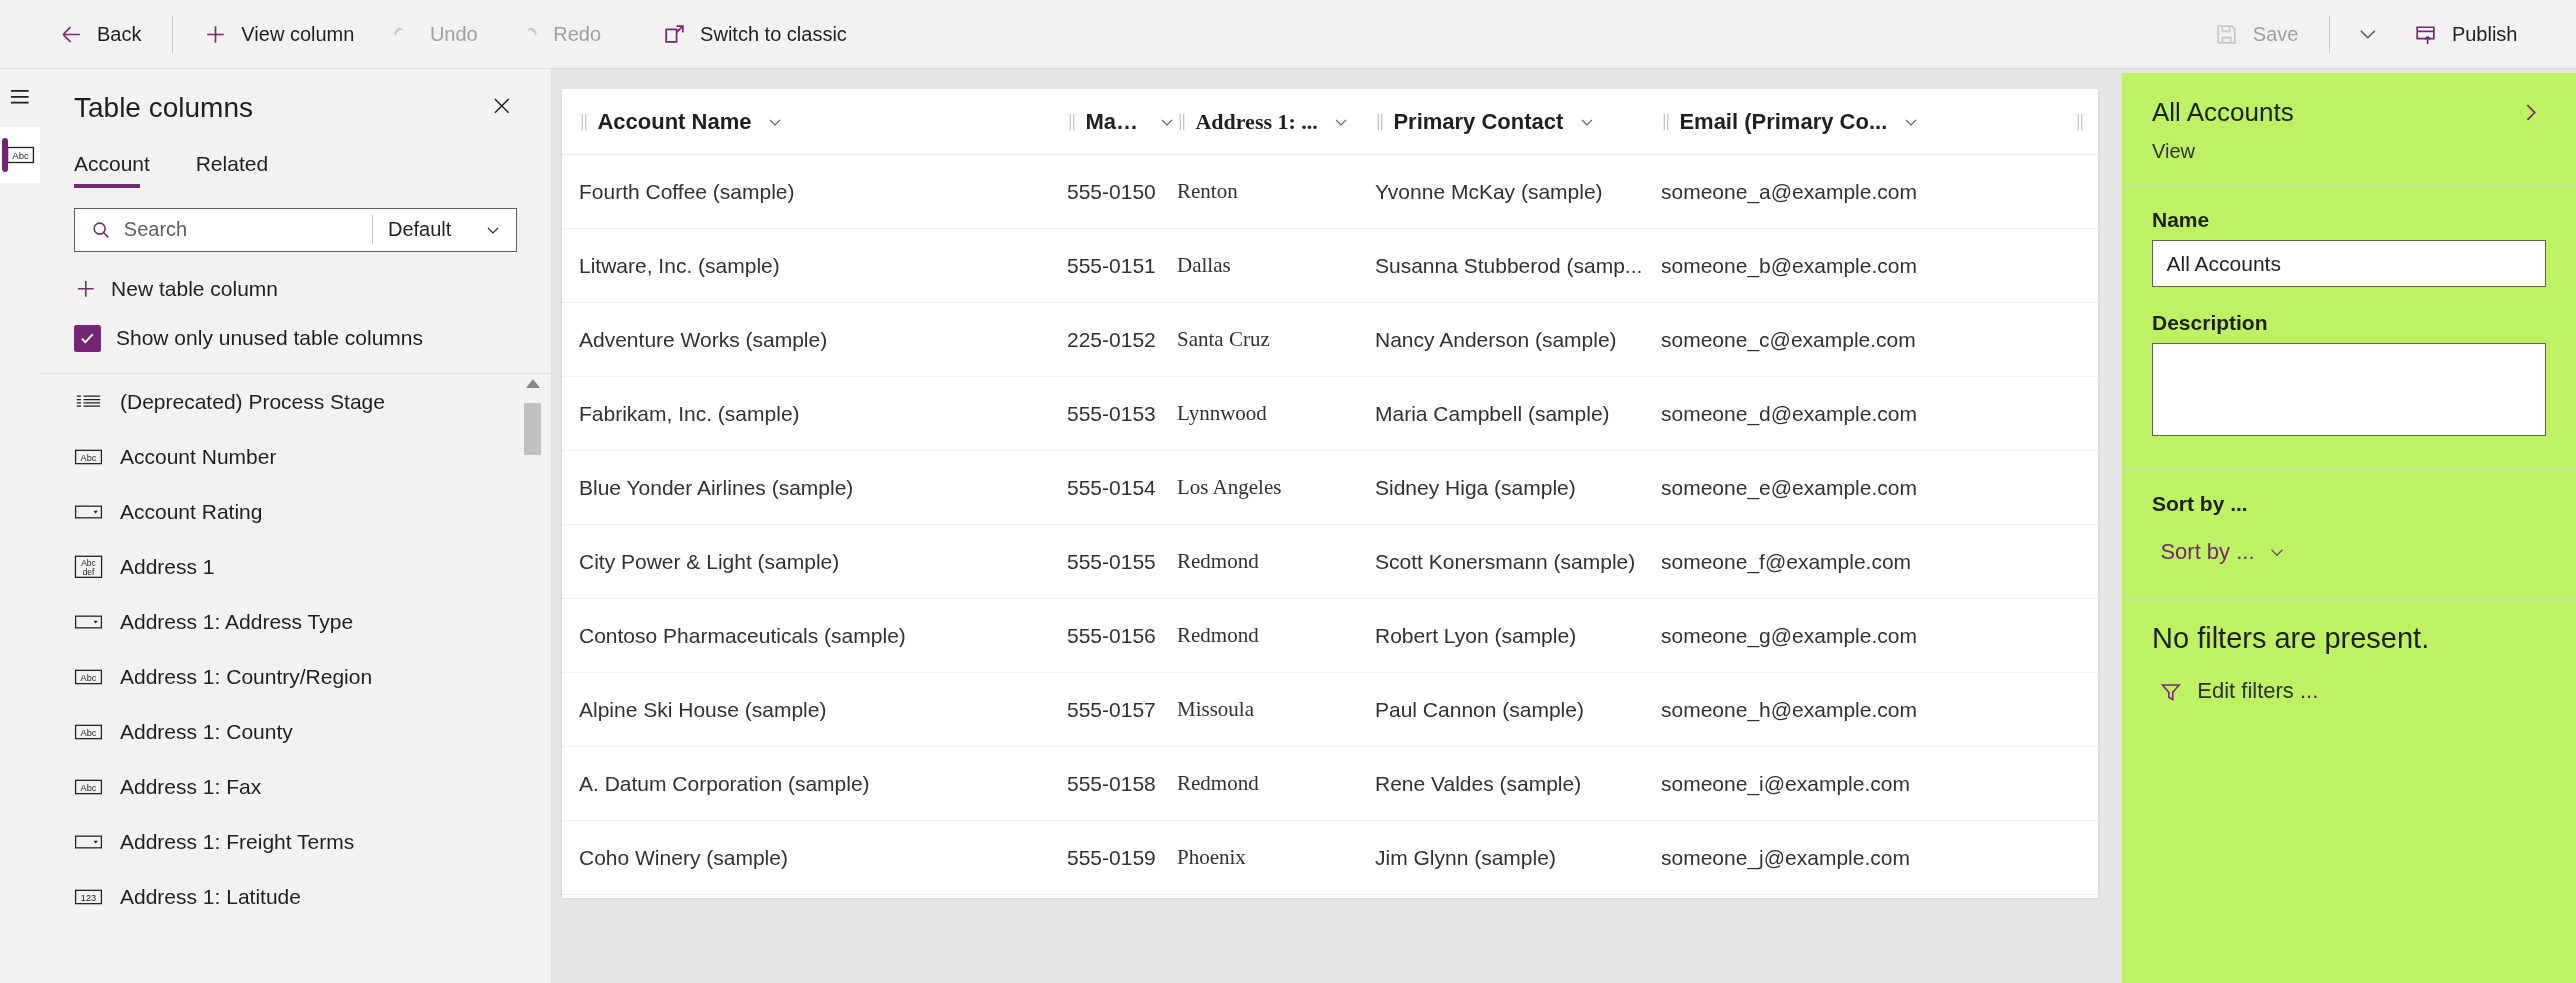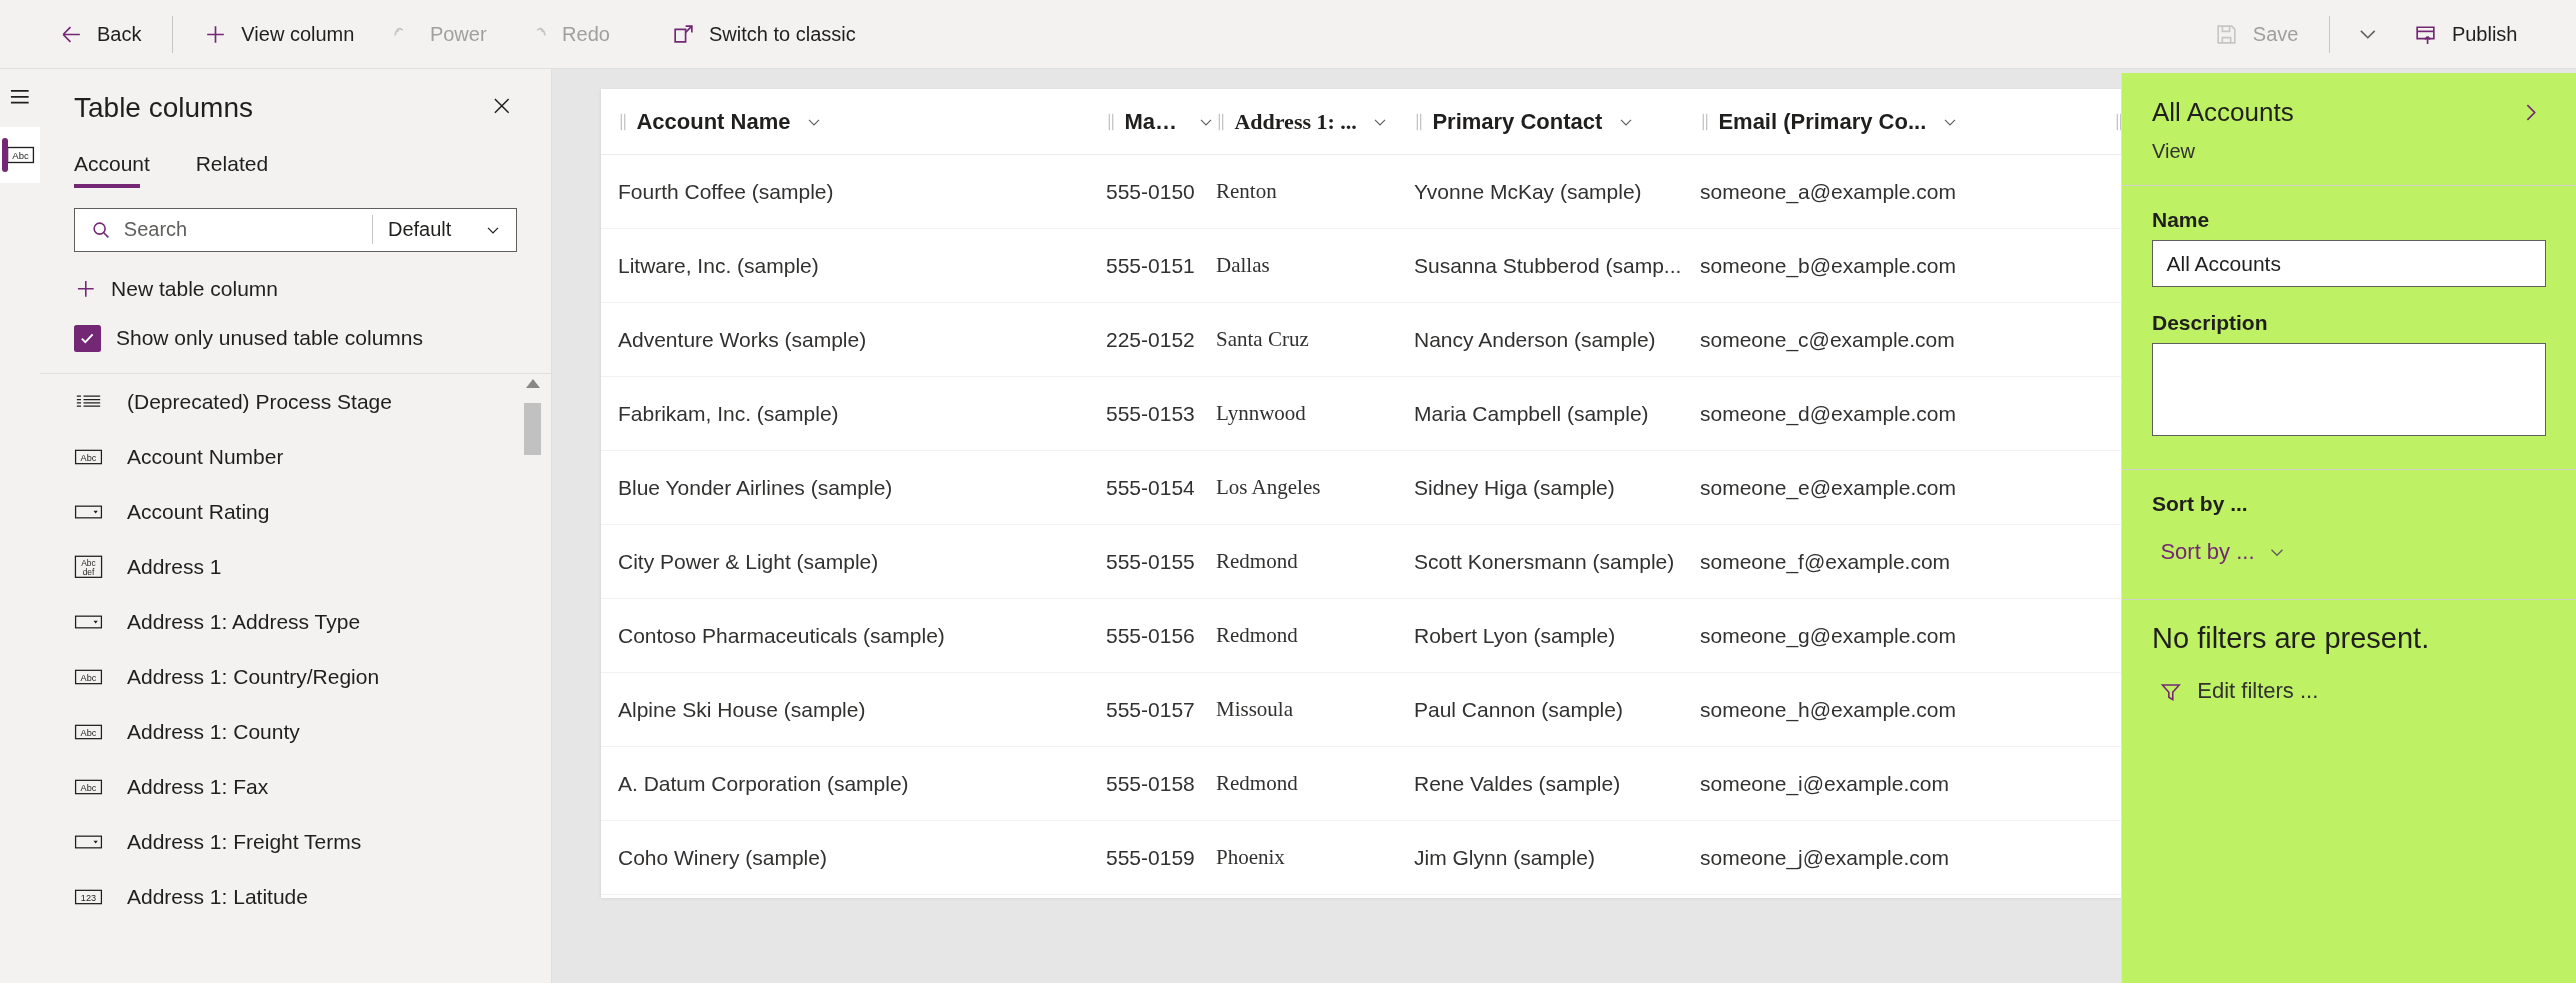--- a/index.html
+++ b/index.html
@@ -99,39 +99,39 @@
   .tc-checkbox {
     width: 27px; height: 27px; background: #742774; border-radius: 2.5px;
     display: flex; align-items: center; justify-content: center; flex: 0 0 auto;
   }
   .tc-checklabel { font-size: 21px; color: #201f1e; }
 
   .tc-listsep { height: 0.8px; background: #e1dfdd; margin: 18.5px 0 0 0; }
 
   .tc-list { position: relative; margin-top: 0; height: 548px; overflow: hidden; }
   .tc-item {
-    display: flex; align-items: center; gap: 24px;
+    display: flex; align-items: center; gap: 17px;
     padding: 0 34px 0 34px; height: 55px; cursor: pointer;
     font-size: 21px; color: #201f1e;
   }
   .tc-itemlabel { white-space: nowrap; overflow: hidden; text-overflow: ellipsis; }
 
   .tc-scroll { position: absolute; right: 10px; top: 5px; width: 17px; height: 539px; }
   .tc-scroll-up {
     position: absolute; left: 1.7px; top: 0; width: 0; height: 0;
     border-left: 7.6px solid transparent; border-right: 7.6px solid transparent;
     border-bottom: 9.3px solid #8a8886;
   }
   .tc-scroll-thumb {
     position: absolute; left: 0; top: 23.6px; width: 17px; height: 52px; background: #c1c1c1;
   }
 
   
   .gridwrap {
-    position: absolute; left: 601px; top: 89px; width: 1536px; height: 809px;
+    position: absolute; left: 562px; top: 89px; width: 1536px; height: 809px;
     background: #ffffff;
     box-shadow: 0 0.8px 3.4px rgba(0,0,0,0.10);
   }
   .grid-header {
     display: flex; align-items: center; height: 66px;
     border-bottom: 0.8px solid #edebe9;
   }
   .gh-cell {
     display: flex; align-items: center; gap: 8.4px; height: 66px;
     font-size: 22px; font-weight: 600; color: #201f1e; cursor: pointer;
@@ -218,21 +218,21 @@
         <span>View column</span>
       </div>
 
       <div class="cmd-btn disabled">
         <span class="ico">
           <svg width="25" height="25" viewBox="0 0 24 24" fill="none" stroke="#c8c6c4" stroke-width="1.6">
             <path d="M8 6C5 8 4 11 4 13"></path>
             <path d="M8 6L6.2 9.6M8 6l3.4 1.6"></path>
           </svg>
         </span>
-        <span>Power</span>
+        <span>Undo</span>
       </div>
 
       <div class="cmd-btn disabled">
         <span class="ico">
           <svg width="25" height="25" viewBox="0 0 24 24" fill="none" stroke="#c8c6c4" stroke-width="1.6">
             <path d="M16 6c3 2 4 5 4 7"></path>
             <path d="M16 6l1.8 3.6M16 6l-3.4 1.6"></path>
           </svg>
         </span>
         <span>Redo</span>

